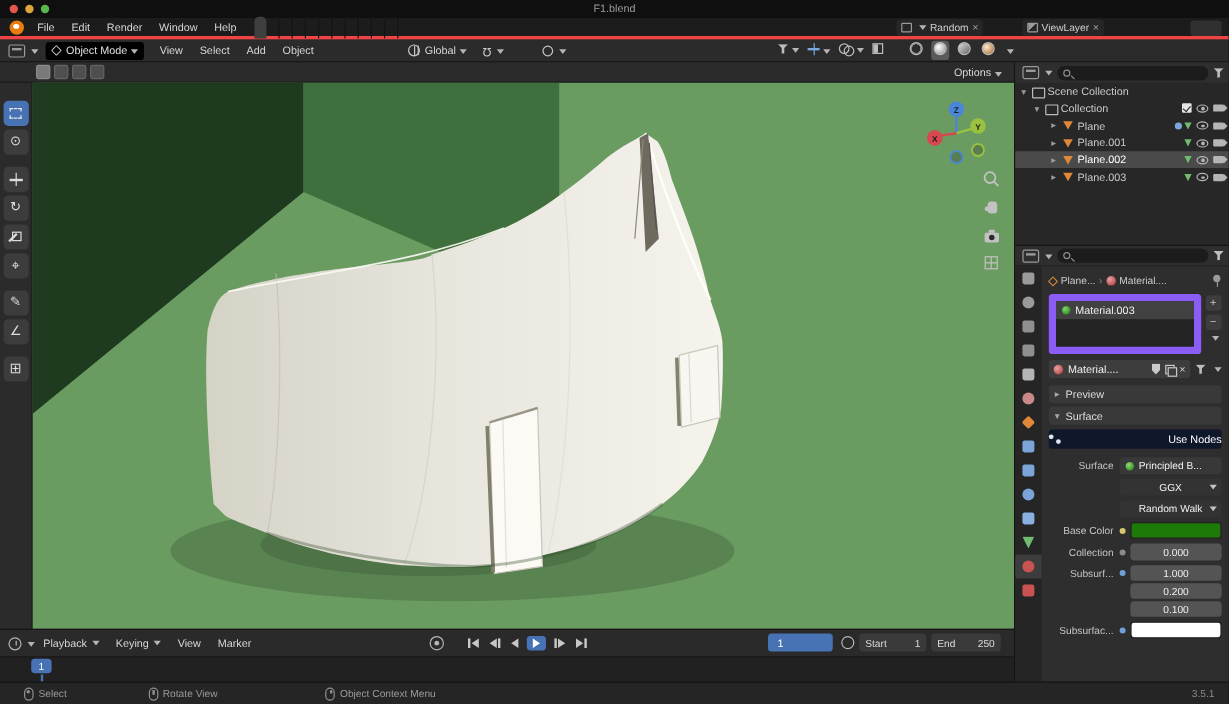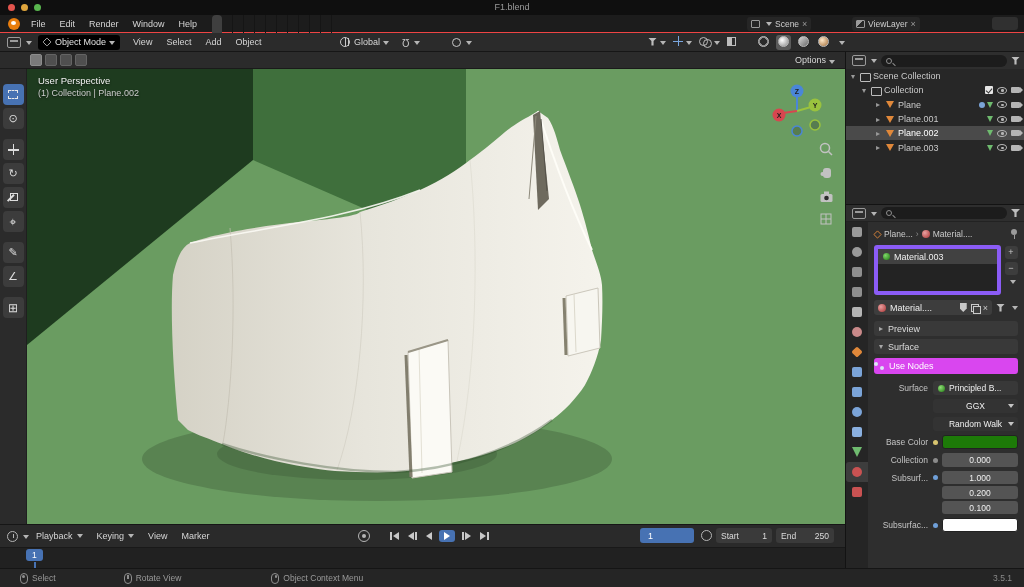--- a/index.html
+++ b/index.html
@@ -9,21 +9,21 @@
 
 
 .titlebar{position:absolute;left:0;top:0;width:1024px;height:15px;background:#0f0f0f}
 .traffic{position:absolute;left:8px;top:4px;display:flex;gap:6px}
 .tl{width:7px;height:7px;border-radius:50%;display:inline-block}
 .tl.red{background:#e3554e}.tl.yellow{background:#e0a63d}.tl.green{background:#59b64f}
 .tb-title{position:absolute;left:0;right:0;top:2px;text-align:center;color:#9b9b9b;font-size:9px}
 
 
 .menubar{position:absolute;left:0;top:15px;width:1024px;height:18px;background:#1c1c1c;
-  border-bottom:1px solid #ef4444;display:flex;align-items:center}
+  border-bottom:3px solid #ef4444;display:flex;align-items:center}
 .blender-logo{width:12px;height:12px;border-radius:50%;background:#e87d0d;margin:0 4px 0 8px;position:relative;flex:none}
 .blender-logo::after{content:"";position:absolute;left:3px;top:3px;width:5px;height:4px;border-radius:50%;background:#fff}
 .menu-item{padding:0 7px;font-size:9px;color:#d6d6d6;cursor:default;white-space:nowrap}
 .menus,.vp-menus,.tl-menus{display:flex;align-items:center}
 .workspaces{display:flex;align-items:stretch;height:18px;margin-left:8px}
 .ws-tab{display:flex;align-items:center;padding:0 5px;font-size:8.5px;color:#a9a9a9;white-space:nowrap;border-right:1px solid #151515}
 .ws-tab[data-active]{background:#3f3f3f;color:#ececec;border-radius:4px 4px 0 0;border-right:none}
 .id-select{position:absolute;display:flex;align-items:center;gap:3px;height:14px;background:#262626;
   border-radius:3px;padding:0 4px;font-size:8.5px;color:#cfcfcf}
 .id-select .x-btn{color:#9a9a9a;font-size:9px}
@@ -148,35 +148,35 @@
 [data-icon="texture"] .pt-glyph{background-image:linear-gradient(45deg,rgba(0,0,0,.35) 25%,transparent 25%,transparent 75%,rgba(0,0,0,.35) 75%)}
 .props-content{position:absolute;left:22px;right:0;top:17px;bottom:0;padding:5px 6px 0 6px;overflow:hidden}
 .bcrumb{display:flex;align-items:center;gap:3px;height:14px;font-size:8.5px;color:#cccccc;margin-bottom:4px}
 .bc-obj{width:7px;height:7px;border:1px solid #e0883a;transform:rotate(45deg) scale(.85);flex:none}
 .bc-sep{color:#8b8b8b}
 .bc-mat{width:8px;height:8px;border-radius:50%;background:radial-gradient(circle at 35% 35%,#e8a0a0,#a33);flex:none}
 .pin{margin-left:auto;width:8px;height:10px;position:relative}
 .pin::before{content:"";position:absolute;left:1px;top:0;width:6px;height:6px;border-radius:50%;background:#9a9a9a}
 .pin::after{content:"";position:absolute;left:3.5px;top:6px;width:1.5px;height:4px;background:#9a9a9a}
 .slot-section{display:flex;gap:3px;margin-bottom:5px}
-.slot-box{flex:1;height:50px;background:#232323;border:4px solid #8b5cf6;border-radius:3px;overflow:hidden}
+.slot-box{flex:1;height:50px;background:#232323;border:6px solid #8b5cf6;border-radius:3px;overflow:hidden}
 .slot-row{display:flex;align-items:center;height:15px;background:#414141;padding:0 5px;gap:4px;font-size:9px;color:#eee}
 .slot-dot{width:7px;height:7px;border-radius:50%;background:radial-gradient(circle at 35% 35%,#7fd66a,#1f7a10);flex:none}
 .slot-side{width:14px;display:flex;flex-direction:column;align-items:center;gap:3px;padding-top:1px}
 .side-btn{width:13px;height:13px;background:#3d3d3d;border-radius:3px;color:#c9c9c9;font-size:9px;line-height:13px;text-align:center}
 .name-row{display:flex;align-items:center;gap:4px;margin-bottom:6px}
 .id-field{flex:1;height:15px;background:#3d3d3d;border-radius:3px;display:flex;align-items:center;gap:4px;padding:0 4px;font-size:9px;color:#eee}
 .shield{width:7px;height:9px;background:#c9c9c9;clip-path:polygon(0 0,100% 0,100% 60%,50% 100%,0 60%);flex:none}
 .copy2{width:8px;height:8px;position:relative;flex:none}
 .copy2::before,.copy2::after{content:"";position:absolute;width:6px;height:6px;border:1px solid #c9c9c9}
 .copy2::after{left:2px;top:2px;background:#3d3d3d}
 .xsm{color:#c9c9c9;font-size:9px}
 .sect{height:15px;background:#393939;border-radius:3px;display:flex;align-items:center;gap:5px;padding:0 5px;color:#dcdcdc;font-size:9px;margin-bottom:3px}
 .sect .arr{color:#a8a8a8;font-size:8px}
-.use-nodes{height:16px;background:#d946ef;border-radius:3px;color:#fff;display:flex;align-items:center;justify-content:flex-start;gap:5px;font-size:9px;margin:4px 0 7px}
+.use-nodes{height:16px;background:#0f172a;border-radius:3px;color:#fff;display:flex;align-items:center;justify-content:space-between;gap:21px;font-size:9px;margin:4px 0 7px}
 .node-ic{width:10px;height:8px;position:relative}
 .node-ic::before,.node-ic::after{content:"";position:absolute;width:4px;height:4px;border-radius:50%;background:#dce6f5}
 .node-ic::after{left:6px;top:4px}
 .prow{display:flex;align-items:center;margin-bottom:4px}
 .plabel{width:54px;text-align:right;color:#c4c4c4;font-size:8.5px;margin-right:5px;flex:none;white-space:nowrap;overflow:hidden}
 .socket{width:5px;height:5px;border-radius:50%;background:#8b8b8b;margin-right:4px;flex:none}
 .socket.blue{background:#6f9fd8}
 .socket.yellow{background:#d8c46f}
 .pfield{flex:1;height:14px;background:#545454;border-radius:3px;font-size:8.5px;color:#f0f0f0;
   display:flex;align-items:center;justify-content:center;position:relative}
@@ -267,21 +267,21 @@
         <span class="ws-tab"></span>
         <span class="ws-tab"></span>
         <span class="ws-tab"></span>
         <span class="ws-tab"></span>
         <span class="ws-tab"></span>
         <span class="ws-tab"></span>
       </div>
     <div class="id-select" style="left:747px">
       <span class="mini"></span>
         <span class="chev"></span>
-      <span>Scene</span>
+      <span>Random</span>
       <span class="x-btn">×</span>
     </div>
     <div class="id-select" style="left:852px">
       <span class="mini photo"></span>
       <span>ViewLayer</span>
       <span class="x-btn">×</span>
     </div>
     <span class="tb-end-btn"></span>
   </div>
 
@@ -397,24 +397,20 @@
         <span class="tglyph"></span>
       </span>
       <span class="tool-btn" data-icon="measure">
         <span class="tglyph"></span>
       </span>
       <span class="tool-btn" data-icon="add-cube">
         <span class="tglyph"></span>
       </span>
     </div>
 
-  <div class="vp-info">
-    <div class="l1">User Perspective</div>
-    <div class="l2">(1) Collection | Plane.002</div>
-  </div>
 
   <svg class="nav-gizmo" width="54" height="54" viewBox="0 0 54 54">
     <line x1="27" y1="27" x2="27" y2="13" stroke="#4a86d8" stroke-width="2"></line>
     <line x1="27" y1="27" x2="41" y2="23" stroke="#9ac23e" stroke-width="2"></line>
     <line x1="27" y1="27" x2="13" y2="29" stroke="#d8464f" stroke-width="2"></line>
     <circle cx="45" cy="41" r="5" fill="rgba(30,30,30,0.25)" stroke="#9ac23e" stroke-width="1.5"></circle>
     <circle cx="27" cy="47" r="5" fill="rgba(30,30,30,0.25)" stroke="#4a86d8" stroke-width="1.5"></circle>
     <circle cx="27" cy="7" r="6.5" fill="#4a86d8"></circle>
     <circle cx="45" cy="21" r="6.5" fill="#9ac23e"></circle>
     <circle cx="9" cy="31" r="6.5" fill="#d8464f"></circle>

